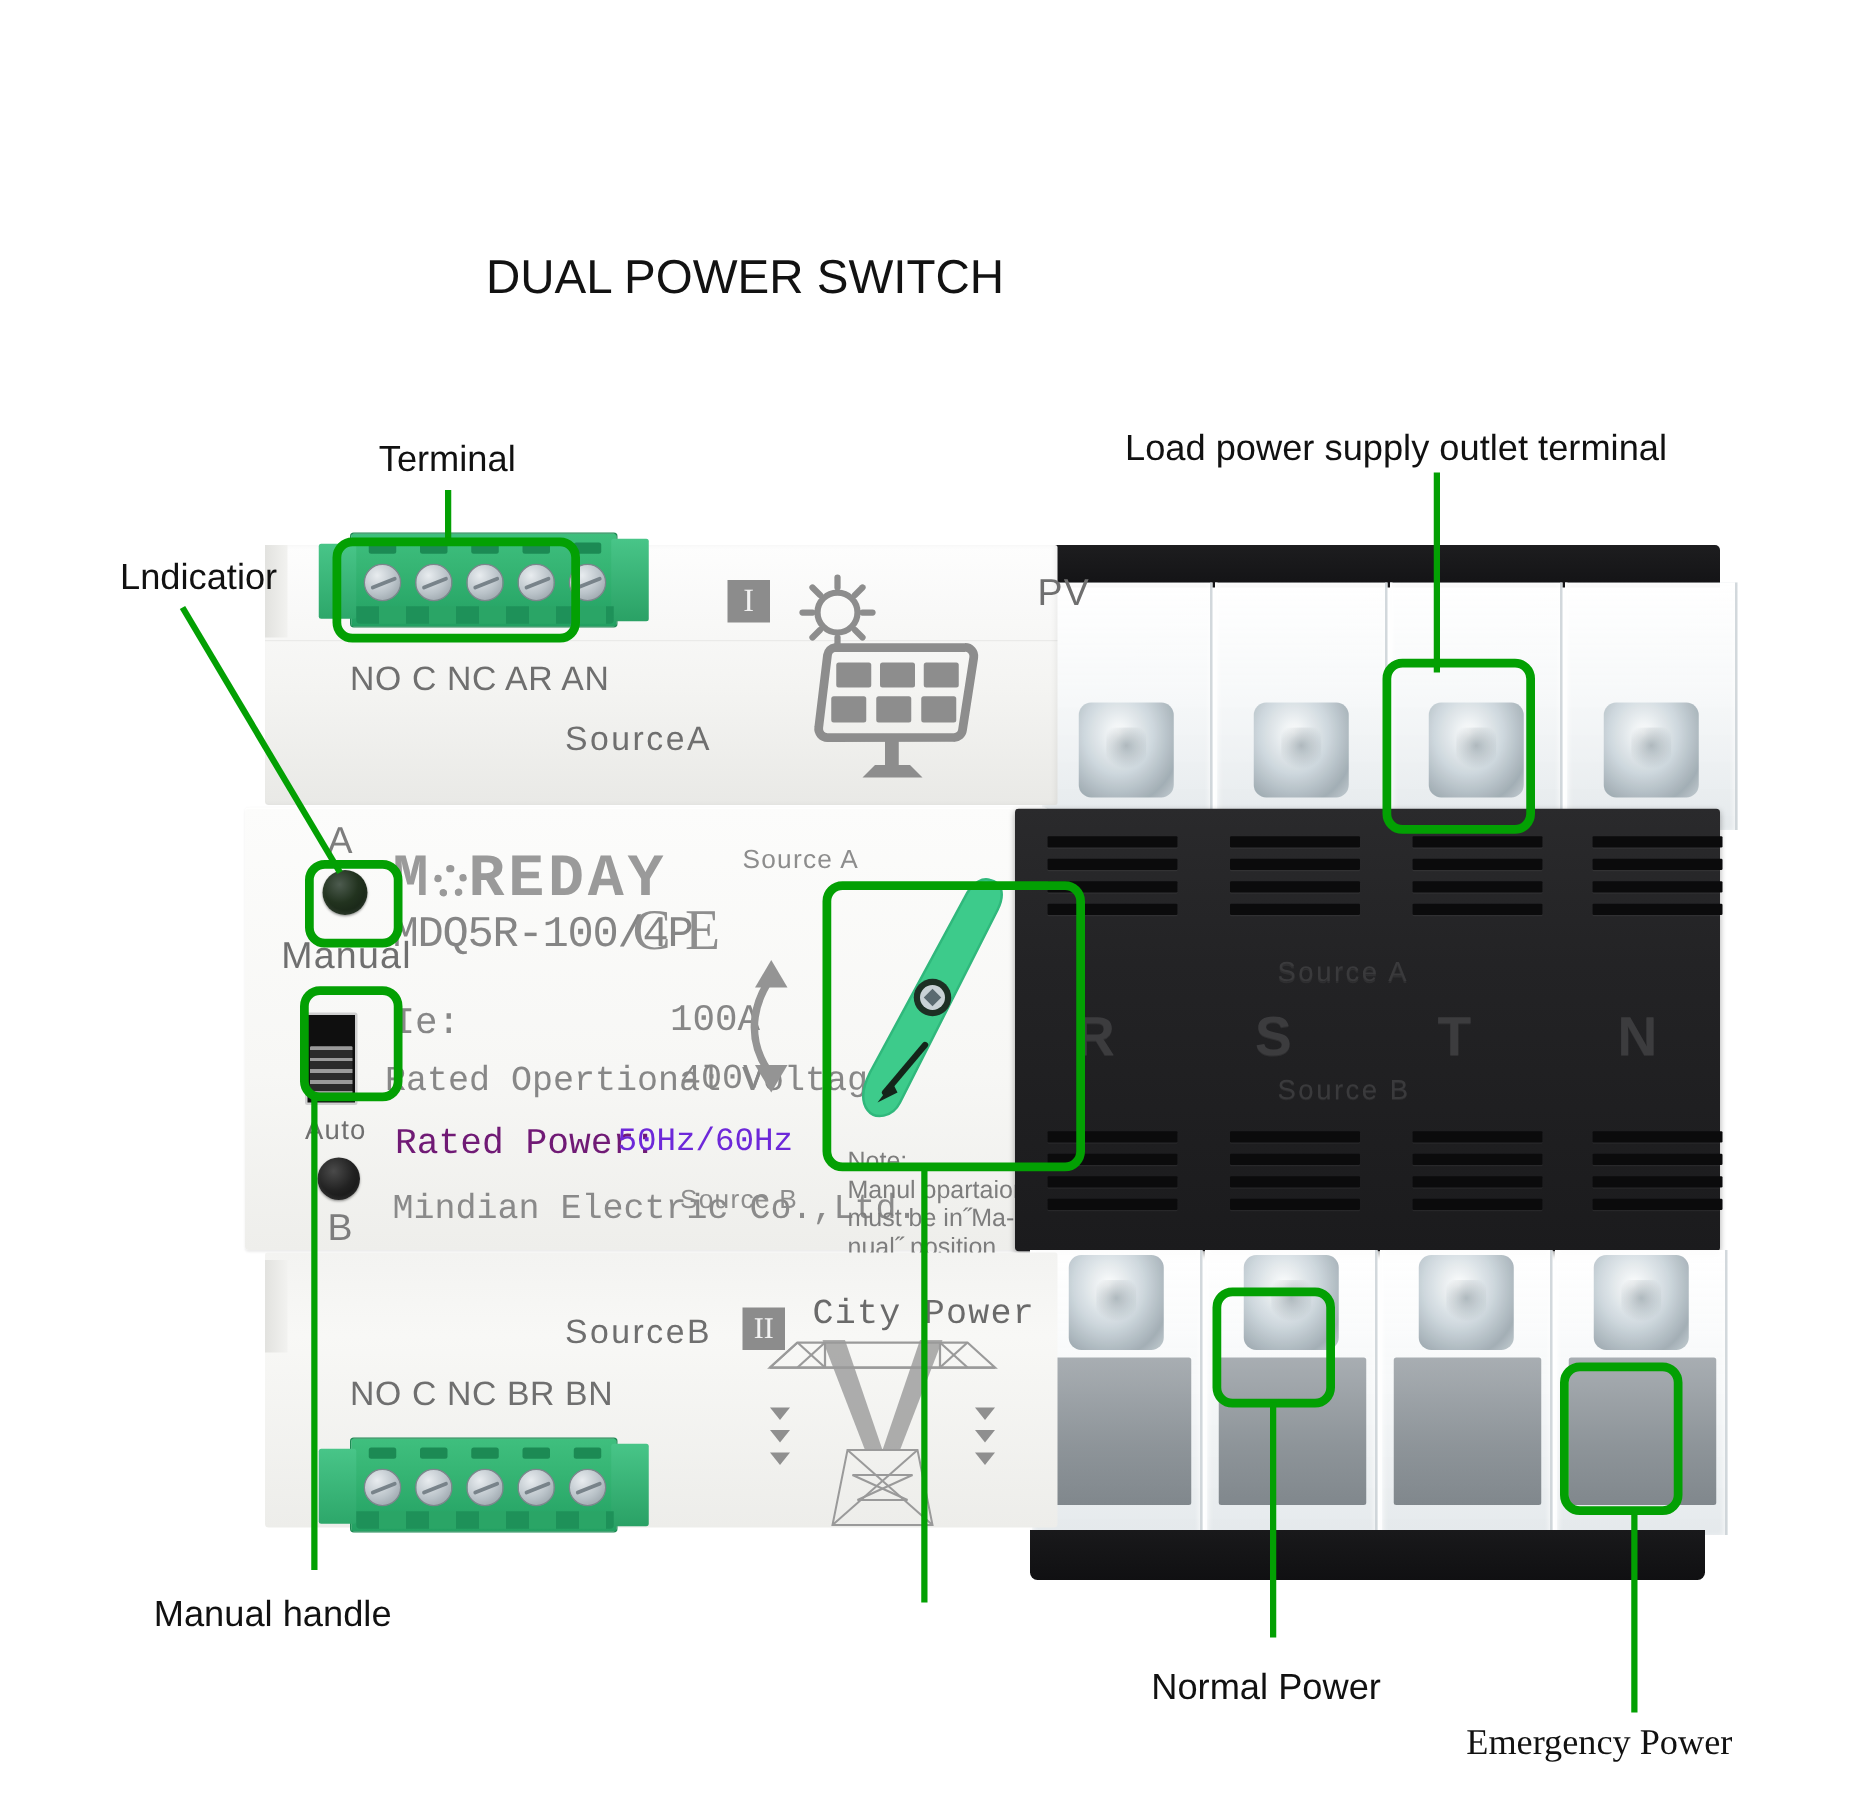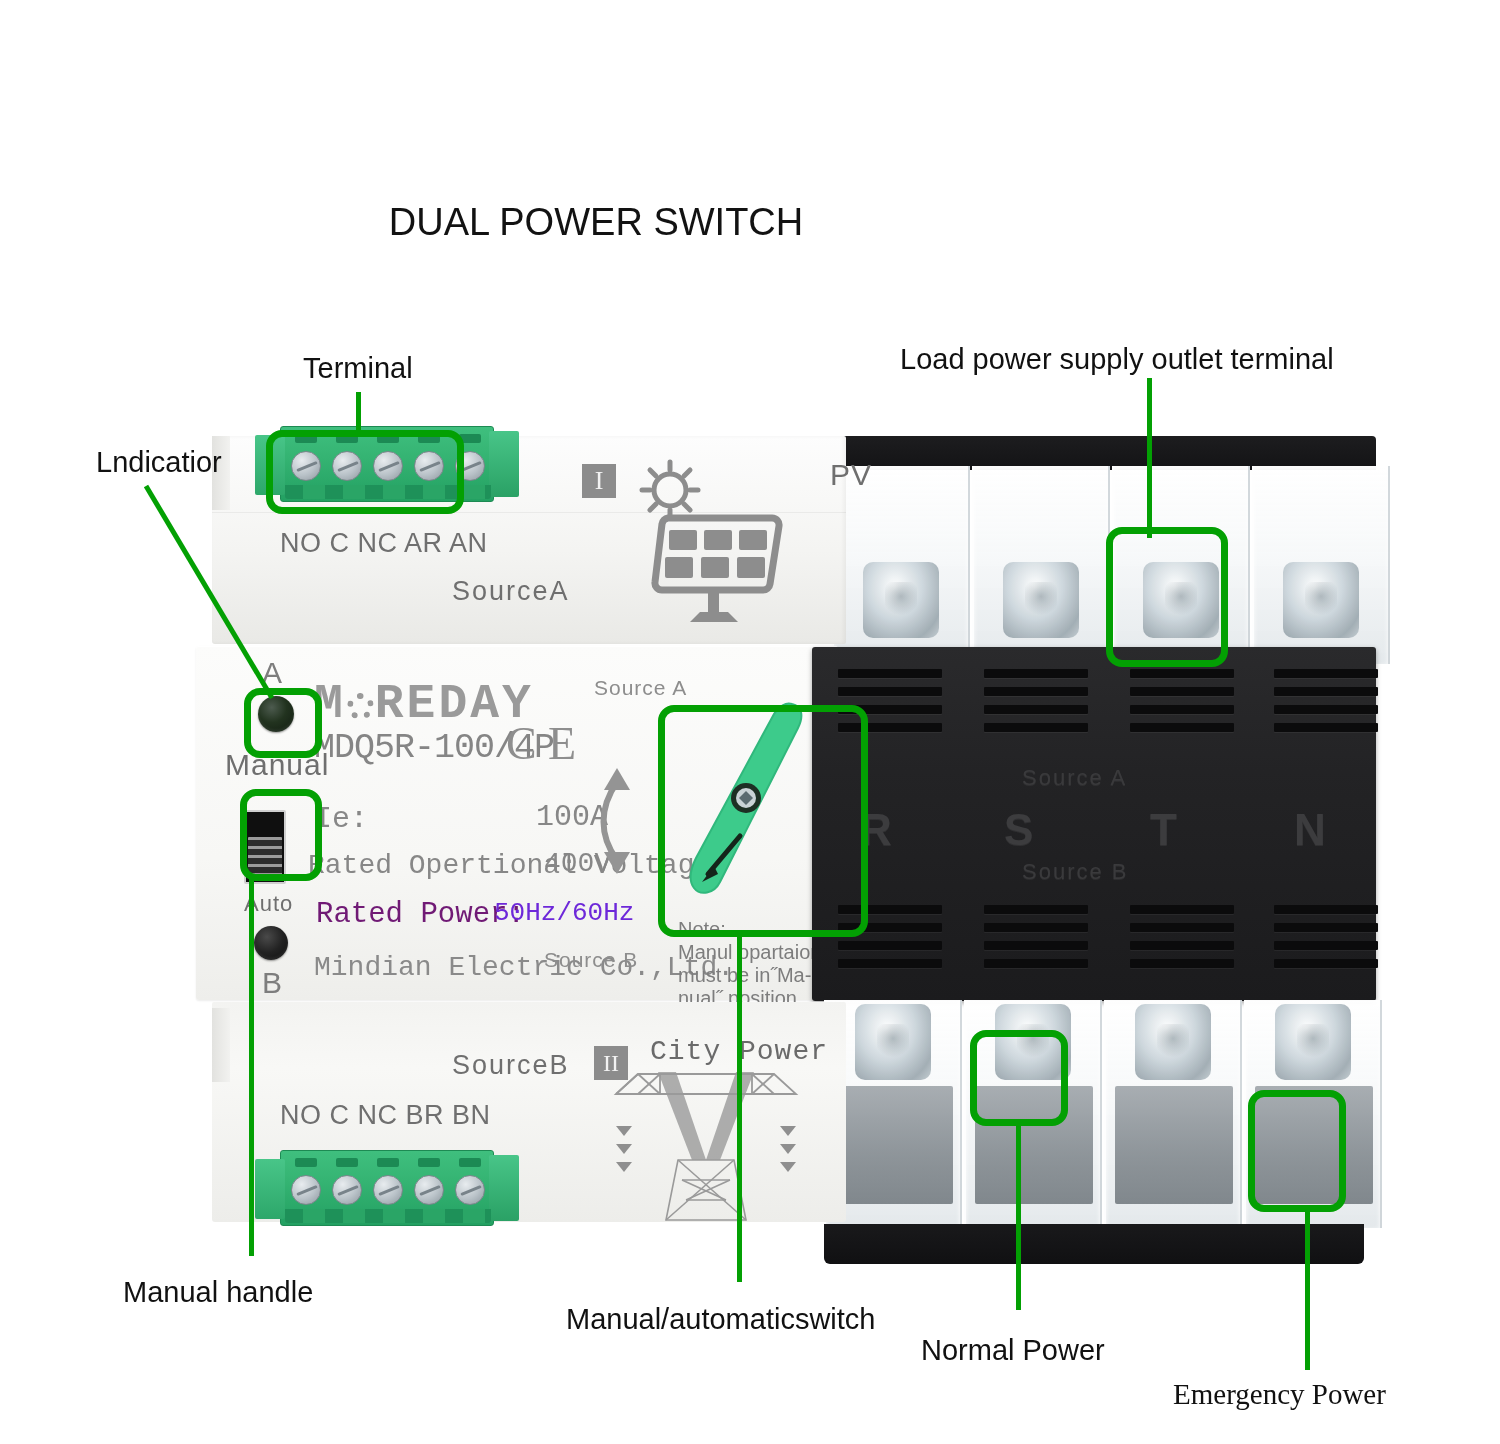--- a/index.html
+++ b/index.html
@@ -497,21 +497,20 @@
   <div class="anno" style="left:900px; top:343px;">Load power supply outlet terminal</div>
   <div class="lead" style="left:1147px; top:378px; width:5px; height:160px;"></div>
   <div class="hl" style="left:1106px; top:527px; width:122px; height:140px;"></div>
 
   <div class="hl" style="left:240px; top:789px; width:82px; height:92px;"></div>
   <div class="lead" style="left:249px; top:878px; width:5px; height:378px;"></div>
   <div class="anno" style="left:123px; top:1276px;">Manual handle</div>
 
   <div class="hl" style="left:658px; top:705px; width:210px; height:232px;"></div>
   <div class="lead" style="left:737px; top:934px; width:5px; height:348px;"></div>
-  <div class="anno" style="left:566px; top:1303px;">Manual/automaticswitch</div>
 
   <div class="hl" style="left:970px; top:1030px; width:98px; height:96px;"></div>
   <div class="lead" style="left:1016px; top:1122px; width:5px; height:188px;"></div>
   <div class="anno" style="left:921px; top:1334px;">Normal Power</div>
 
   <div class="hl" style="left:1248px; top:1090px; width:98px; height:122px;"></div>
   <div class="lead" style="left:1305px; top:1208px; width:5px; height:162px;"></div>
   <div class="anno" style="left:1173px; top:1378px;font-family:Liberation Serif, serif;">Emergency Power</div>
 
 </div>

